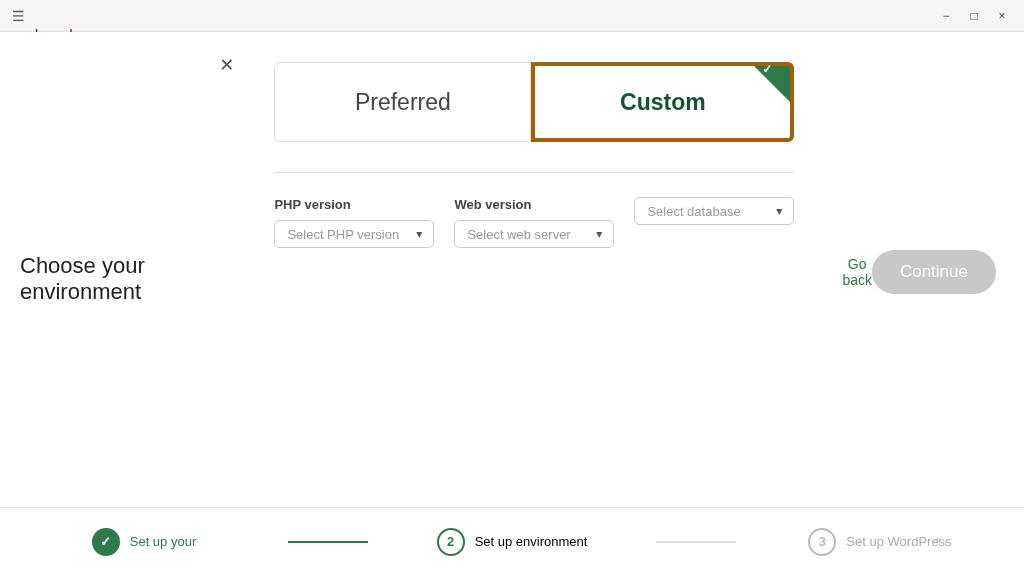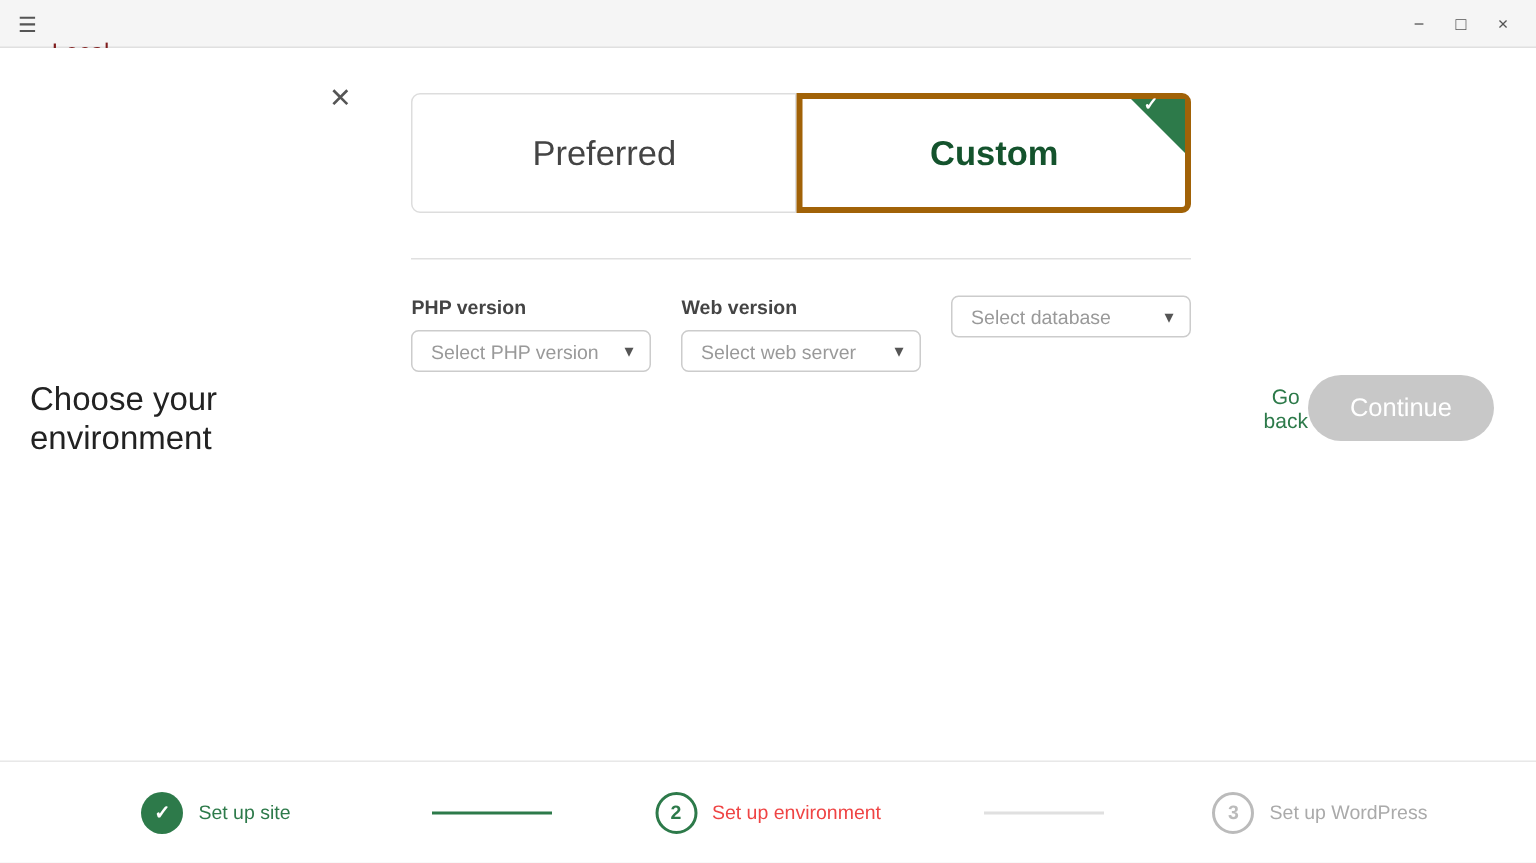--- a/index.html
+++ b/index.html
@@ -261,21 +261,21 @@
     .step-circle.inactive {
       border: 2px solid #bbb;
       color: #bbb;
       background: #fff;
     }
     .step-label {
       font-size: 13px;
       font-weight: 500;
     }
     .step-label.completed { color: #2d7a4a; }
-    .step-label.active { color: #ef4444; }
+    .step-label.active { color: #000000; }
     .step-label.inactive { color: #aaa; text-align: center; }
     .step-separator {
       width: 80px;
       height: 2px;
       background: #e0e0e0;
     }
     .step-separator.done {
       background: #2d7a4a;
     }
   </style>
@@ -347,21 +347,21 @@
   <div class="dialog-footer">
     <button class="go-back-btn">Go back</button>
     <button class="continue-btn">Continue</button>
   </div>
 </div>
 
 <div class="statusbar">
   <div class="step-container">
     <div class="step-item">
       <div class="step-circle completed">✓</div>
-      <span class="step-label completed">Set up site</span>
+      <span class="step-label completed">Set up your</span>
     </div>
     <div class="step-separator done"></div>
     <div class="step-item">
       <div class="step-circle active">2</div>
       <span class="step-label active">Set up environment</span>
     </div>
     <div class="step-separator"></div>
     <div class="step-item">
       <div class="step-circle inactive">3</div>
       <span class="step-label inactive">Set up WordPress</span>

